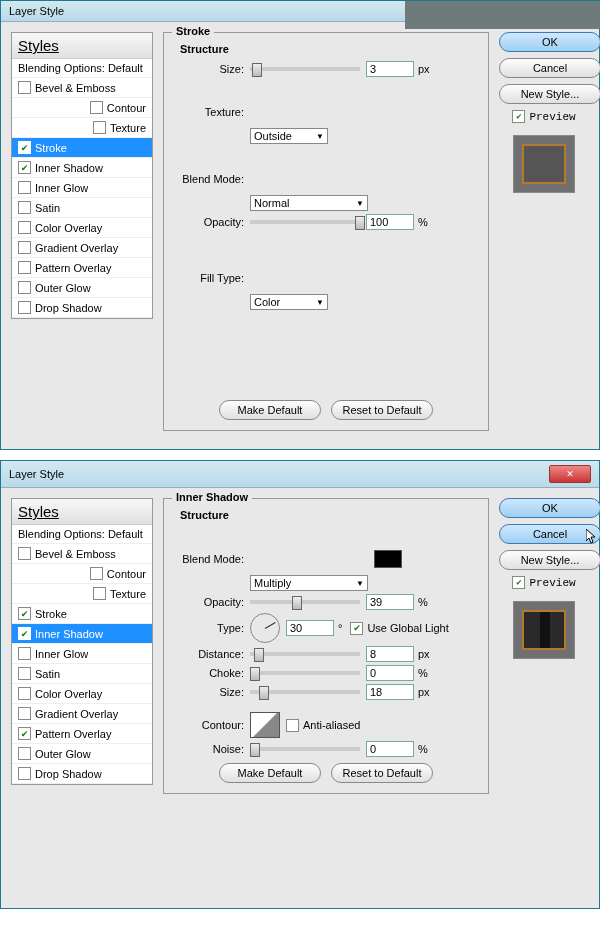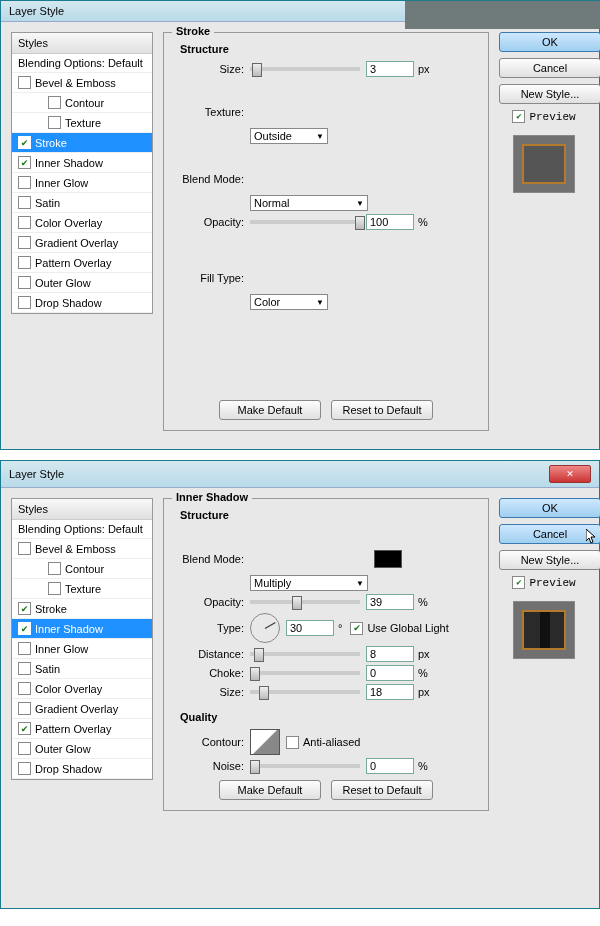--- a/index.html
+++ b/index.html
@@ -45,35 +45,36 @@
 .styles-panel {
   border: 1px solid #999;
   background: #fff;
   width: 140px;
   flex-shrink: 0;
 }
 .styles-header {
   background: linear-gradient(#f8f8f8,#e0e0e0);
   padding: 4px 6px;
   border-bottom: 1px solid #ccc;
-  font-size: 11px;
+  font-size: 15px;
+  text-decoration: underline;
 }
 .style-item {
   padding: 3px 6px;
   display: flex;
   align-items: center;
   gap: 4px;
   border-bottom: 1px solid #eee;
   cursor: default;
 }
 .style-item.selected {
   background: #1e90ff;
   color: #fff;
 }
-.style-item.indent { padding-left: 36px; }
+.style-item.indent { padding-left: 12px; justify-content: flex-end; }
 .chk {
   width: 11px;
   height: 11px;
   border: 1px solid #888;
   background: #fff;
   flex-shrink: 0;
   display: inline-flex;
   align-items: center;
   justify-content: center;
   font-size: 9px;
@@ -170,21 +171,21 @@
   position: absolute;
   left: 50%; top: 50%;
   width: 12px; height: 1px;
   background: #333;
   transform-origin: left;
   transform: rotate(-30deg);
 }
 .btn {
   background: linear-gradient(#fdfdfd,#e0e0e0);
   border: 1px solid #888;
-  border-radius: 3px;
+  border-radius: 10px;
   padding: 3px 10px;
   font-size: 11px;
   min-width: 80px;
   text-align: center;
   cursor: default;
 }
 .btn-row { display:flex; gap:10px; justify-content:center; margin-top:6px; }
 .right-col {
   width: 90px;
   flex-shrink: 0;
@@ -480,21 +481,20 @@
         </div>
         <div class="row">
           <span class="row-label">Size:</span>
           <div class="slider">
               <div class="slider-thumb" style="left:8%"></div>
             </div>
           <input class="num-input" value="18" style="">
           <span class="unit">px</span>
         </div>
         <div style="height:6px"></div>
-        <div class="subheading">Quality</div>
         <div class="row">
           <span class="row-label">Contour:</span>
           <div class="contour-swatch"></div>
           <span class="chk"></span>
           <span style="margin-left:4px">Anti-aliased</span>
         </div>
         <div class="row">
           <span class="row-label">Noise:</span>
           <div class="slider">
               <div class="slider-thumb" style="left:0%"></div>

